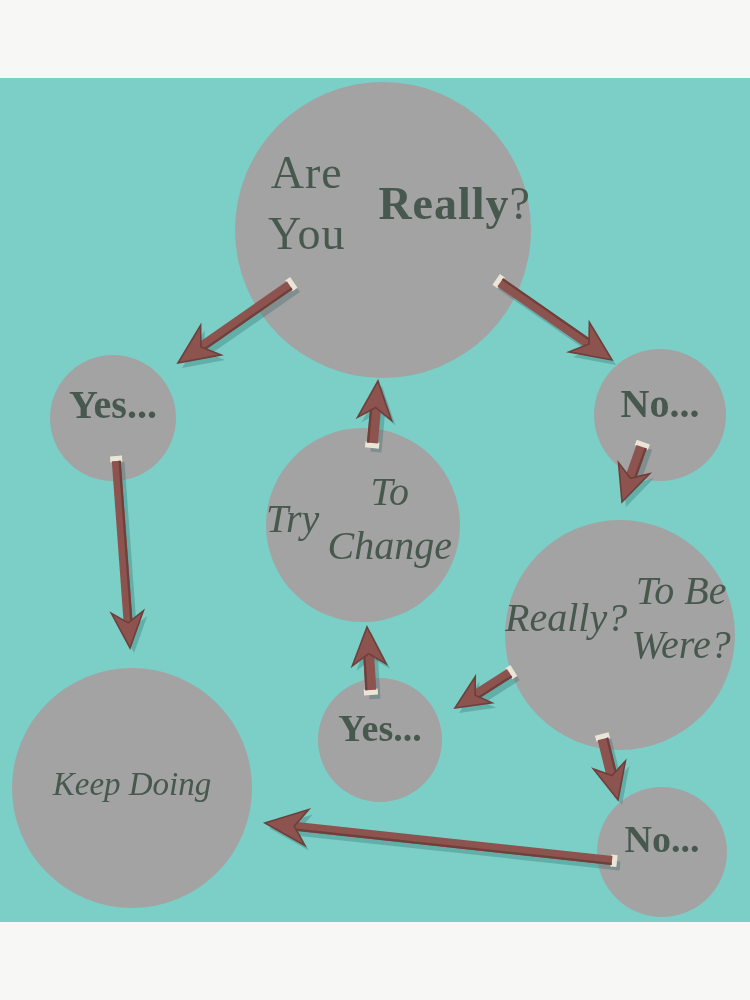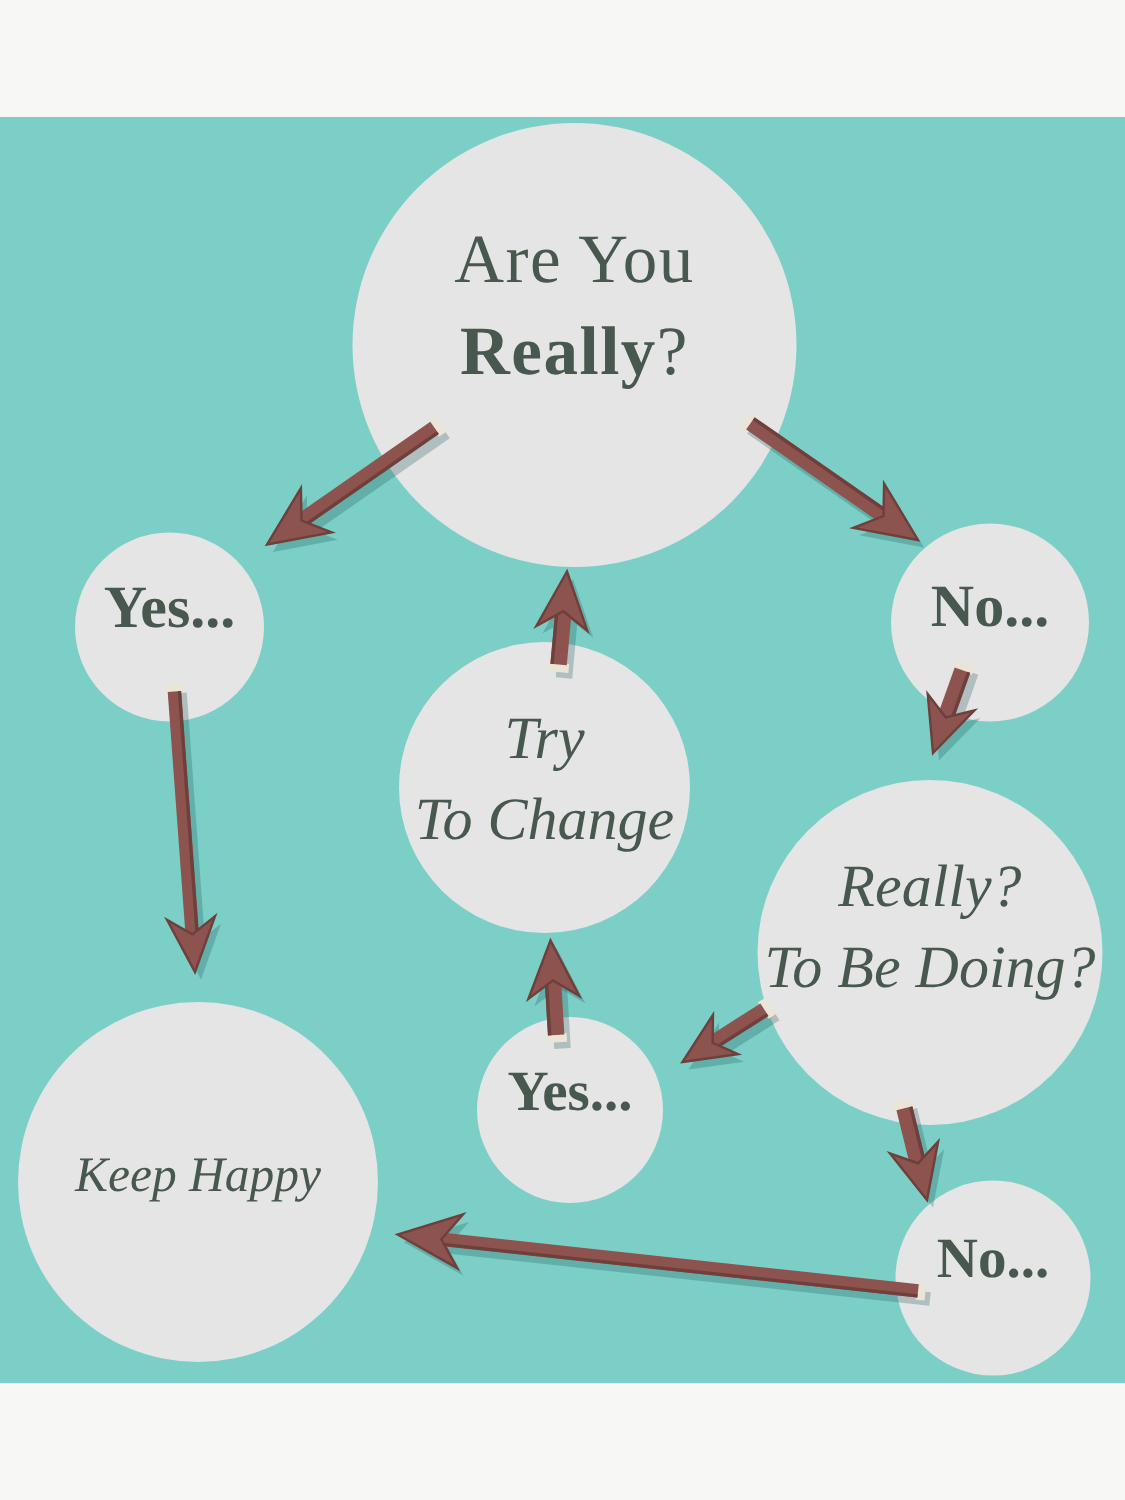--- a/index.html
+++ b/index.html
@@ -7,22 +7,22 @@
     width:750px; height:1000px; position:relative; overflow:hidden;
     background:#f7f8f6;
     font-family:"Liberation Serif","DejaVu Serif",serif;
   }
   .strip { position:absolute; left:0; width:750px; background:#f7f8f6; }
   .strip.top { top:0; height:78px; }
   .strip.bottom { top:922px; height:78px; }
   .field { position:absolute; left:0; top:78px; width:750px; height:844px; background:#7bcfc7; }
 
   .node {
-    position:absolute; background:#e5e5e5; border-radius:50%;
-    display:flex; flex-direction:column; align-items:center; justify-content:center;
+    position:absolute; background:#a3a3a3; border-radius:50%;
+    display:flex; flex-direction:row; align-items:center; justify-content:center;
     text-align:center; color:#47584e; box-sizing:border-box; z-index:2;
   }
   .n-start    { left:235px; top:82px;  width:296px; height:296px; padding-bottom:52px; font-size:46px; line-height:1.32; letter-spacing:1px; }
   .n-start .w-bold { font-weight:bold; }
   .n-yes-left { left:50px;  top:355px; width:126px; height:126px; padding-bottom:28px; font-size:40px; font-weight:bold; }
   .n-no-right { left:594px; top:349px; width:132px; height:132px; padding-bottom:24px; font-size:40px; font-weight:bold; }
   .n-try      { left:266px; top:428px; width:194px; height:194px; padding-bottom:12px; font-size:40px; font-style:italic; line-height:1.34; }
   .n-really   { left:505px; top:520px; width:230px; height:230px; padding-bottom:34px; font-size:40px; font-style:italic; line-height:1.34; }
   .n-yes-small{ left:318px; top:678px; width:124px; height:124px; padding-bottom:24px; font-size:38px; font-weight:bold; }
   .n-keep     { left:12px;  top:668px; width:240px; height:240px; padding-bottom:8px;  font-size:33px; font-style:italic; line-height:1.36; }
@@ -50,29 +50,29 @@
   <div>No...</div>
 </div>
 
 <div class="node n-try">
   <div>Try</div>
   <div>To Change</div>
 </div>
 
 <div class="node n-really">
   <div>Really?</div>
-  <div>To Be Doing?</div>
+  <div>To Be Were?</div>
 </div>
 
 <div class="node n-yes-small">
   <div>Yes...</div>
 </div>
 
 <div class="node n-keep">
-  <div>Keep Happy</div>
+  <div>Keep Doing</div>
 </div>
 
 <div class="node n-no-bottom">
   <div>No...</div>
 </div>
 
 <svg id="arrows" viewBox="0 0 750 1000" xmlns="http://www.w3.org/2000/svg">
     <g>
       <g transform="translate(4,5)">
         <line x1="293" y1="283" x2="200.98534564999363" y2="347.0101943304392" stroke="rgba(35,90,88,0.28)" stroke-width="10"></line>

